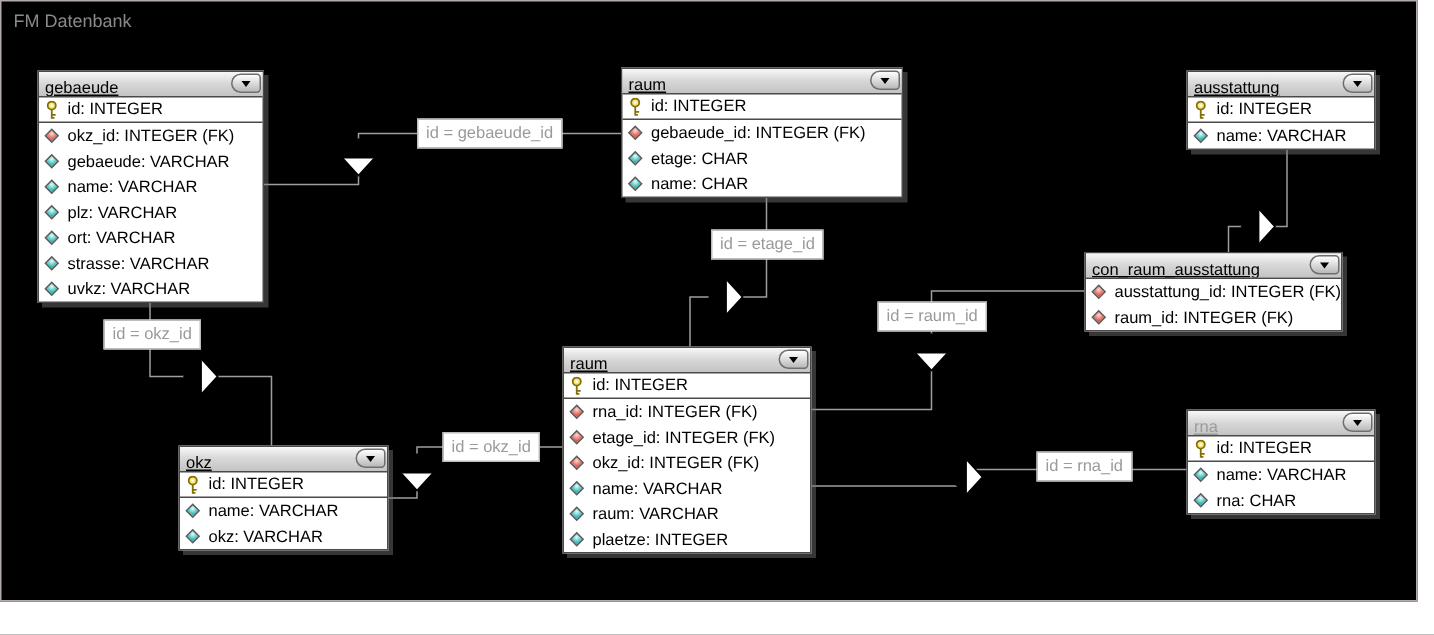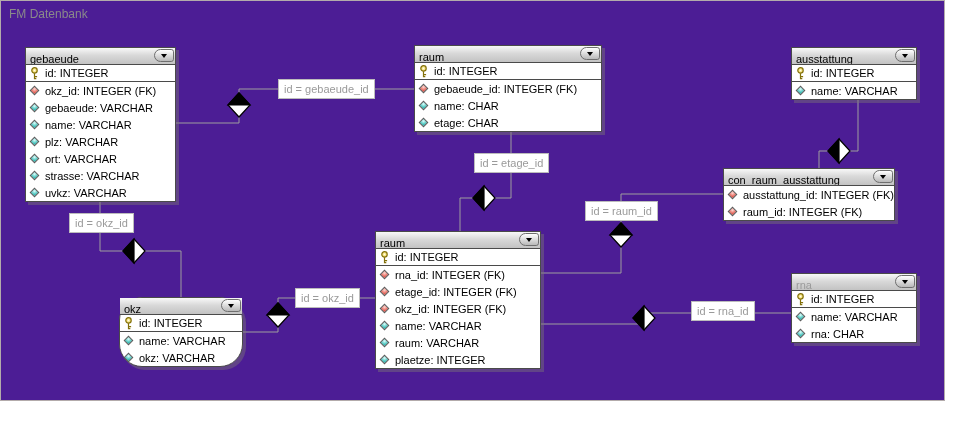--- a/index.html
+++ b/index.html
@@ -4,21 +4,21 @@
 <style>
   * { box-sizing: border-box; margin: 0; padding: 0; }
   html, body {
     width: 956px; height: 423px;
     background: #ffffff;
     font-family: "Liberation Sans", "DejaVu Sans", sans-serif;
   }
   #canvas {
     position: relative;
     width: 945px; height: 401px;
-    background: #4c1d95;
+    background: #000000;
     border: 1px solid #b3abab;
     overflow: hidden;
   }
   #diagram-title {
     position: absolute; left: 8px; top: 6px;
     font-size: 12px; color: #8a8a8a;
   }
   #wires { position: absolute; left: 0; top: 0; }
   
   .table {
@@ -187,25 +187,25 @@
           <path d="M5.5 6.2 V12.2 M5.5 9.6 H8.1 M5.5 11.6 H7.3" stroke="#83700a" stroke-width="1.2" fill="none"></path>
         </svg>
         <span class="ctext">id: INTEGER</span>
       </div>
       <div class="trow">
         <span class="dicon fk"></span>
         <span class="ctext">gebaeude_id: INTEGER (FK)</span>
       </div>
       <div class="trow">
         <span class="dicon col"></span>
+        <span class="ctext">etage: CHAR</span>
+      </div>
+      <div class="trow">
+        <span class="dicon col"></span>
         <span class="ctext">name: CHAR</span>
-      </div>
-      <div class="trow">
-        <span class="dicon col"></span>
-        <span class="ctext">etage: CHAR</span>
       </div>
     </div>
     <div class="table" style="left: 790px; top: 46px; width: 126px;">
       <div class="thead"><span class="ttitle">ausstattung</span><span class="ddbtn">
           <span class="ddarrow"></span>
         </span></div>
       <div class="trow pksep">
         <svg class="keysvg" width="11" height="13" viewBox="0 0 11 13">
           <circle cx="5.5" cy="3.4" r="2.7" fill="#f7e580" stroke="#83700a" stroke-width="1.2"></circle>
           <circle cx="5.5" cy="3.4" r="0.9" fill="#fffdf0"></circle>
@@ -261,21 +261,21 @@
       </div>
       <div class="trow">
         <span class="dicon col"></span>
         <span class="ctext">raum: VARCHAR</span>
       </div>
       <div class="trow">
         <span class="dicon col"></span>
         <span class="ctext">plaetze: INTEGER</span>
       </div>
     </div>
-    <div class="table" style="left: 118px; top: 296px; width: 124px; border-radius: 23px;">
+    <div class="table" style="left: 118px; top: 296px; width: 140px;">
       <div class="thead"><span class="ttitle">okz</span><span class="ddbtn">
           <span class="ddarrow"></span>
         </span></div>
       <div class="trow pksep">
         <svg class="keysvg" width="11" height="13" viewBox="0 0 11 13">
           <circle cx="5.5" cy="3.4" r="2.7" fill="#f7e580" stroke="#83700a" stroke-width="1.2"></circle>
           <circle cx="5.5" cy="3.4" r="0.9" fill="#fffdf0"></circle>
           <path d="M5.5 6.2 V12.2 M5.5 9.6 H8.1 M5.5 11.6 H7.3" stroke="#83700a" stroke-width="1.2" fill="none"></path>
         </svg>
         <span class="ctext">id: INTEGER</span>

